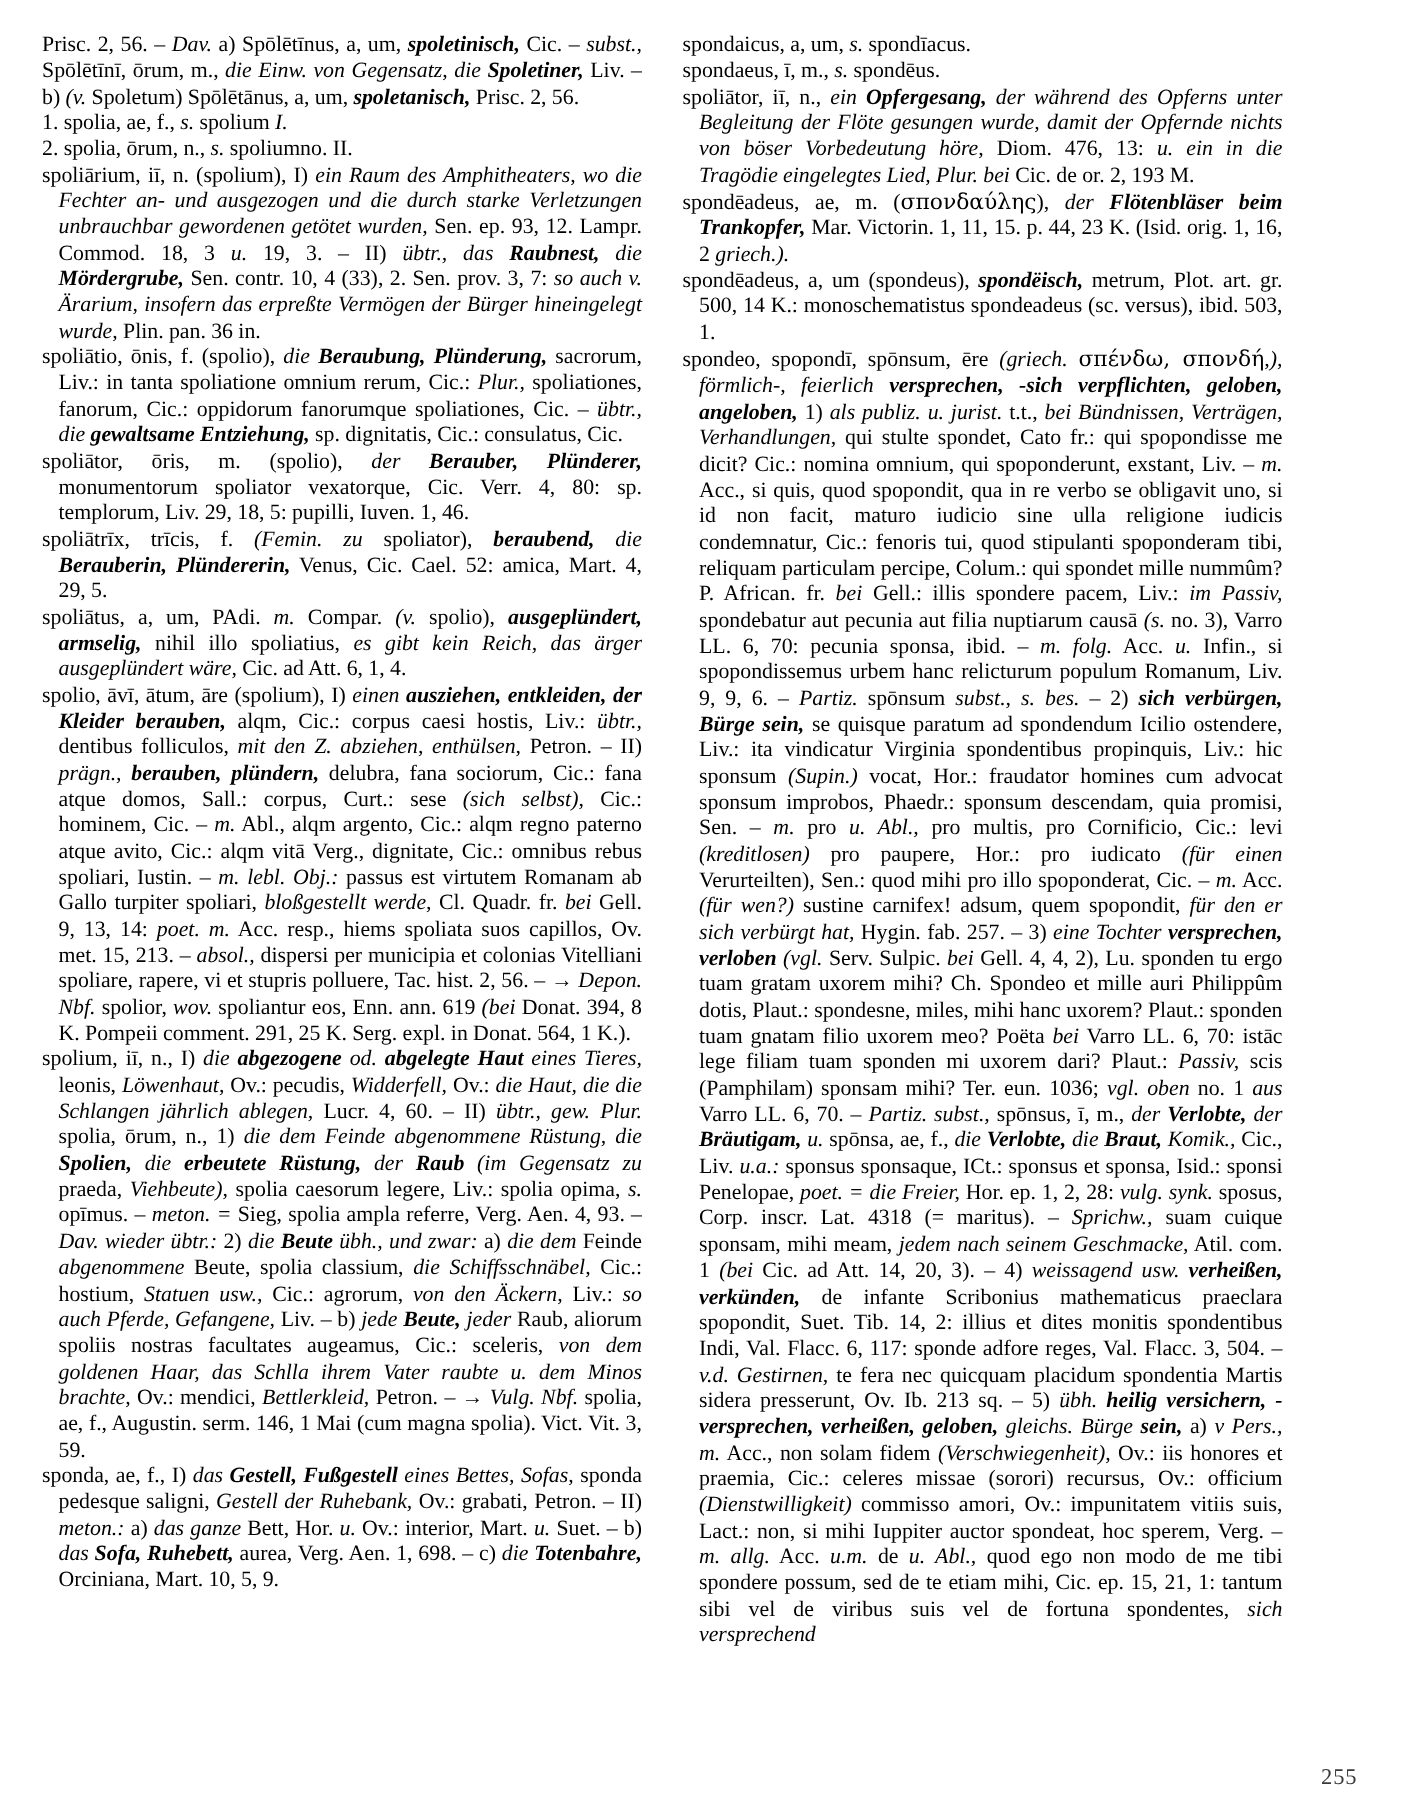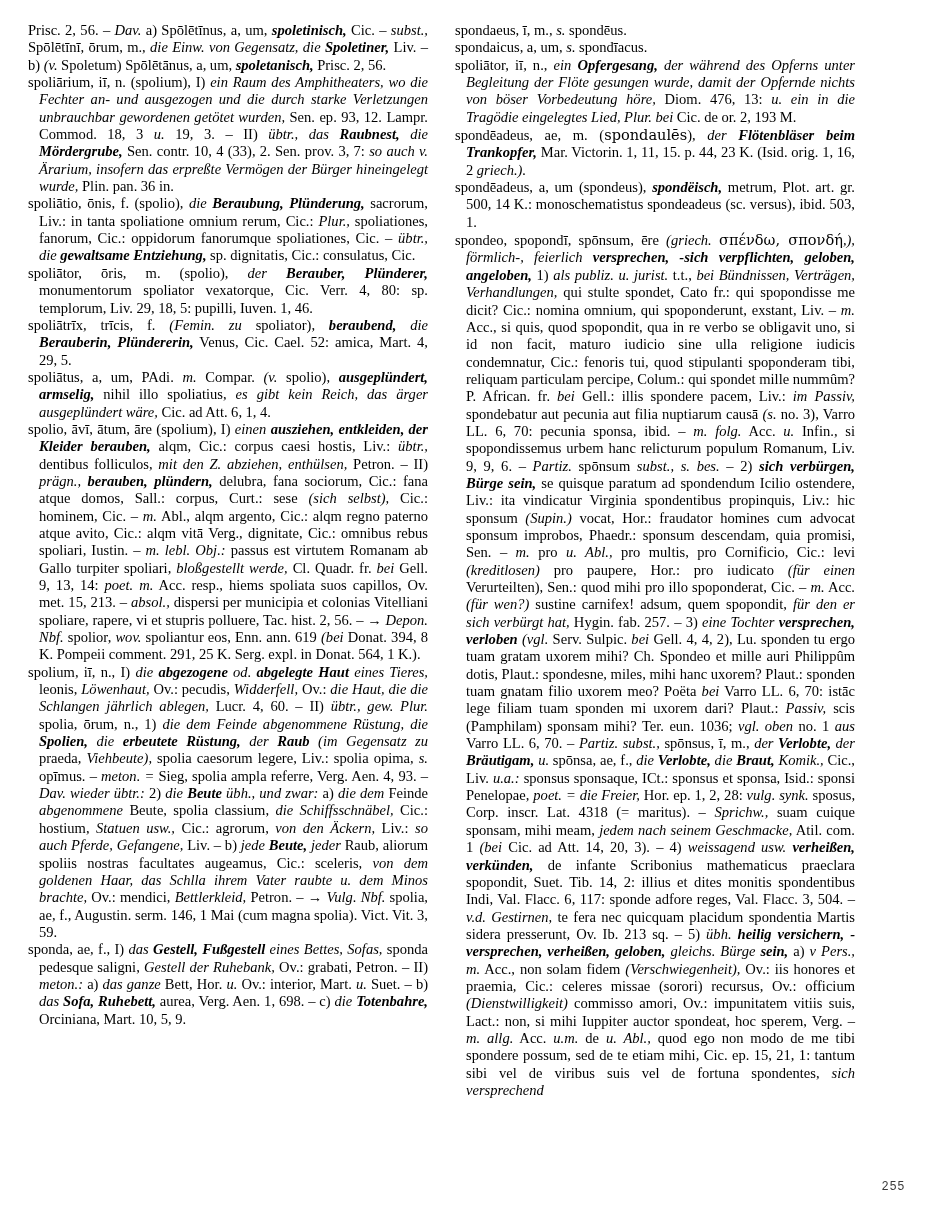--- a/index.html
+++ b/index.html
@@ -63,47 +63,49 @@
     margin-top: 22px;
   }
   .gk {
     font-family: "DejaVu Serif", serif;
     font-style: normal;
   }
   #folio {
     position: absolute;
     right: 30px;
     bottom: 16px;
-    font-size: 12px;
+    font-size: 15px;
     letter-spacing: 0.6px;
     color: #3a3a3a;
-    font-family: Liberation Mono, monospace;
+    font-family: Liberation Serif, serif;
   }
 </style>
 </head>
 <body>
 
 <div id="page">
   <div id="columns">
 
     <div class="column" id="col-left">
         <p class="entry flat">Prisc. 2, 56. – <i>Dav.</i> a) <b>Spōlētīnus,</b> a, um, <span class="bi">spoletinisch,</span> Cic. – <i>subst.,</i> Spōlētīnī, ōrum, m., <i>die Einw. von Gegensatz, die </i><span class="bi">Spoletiner,</span> Liv. – b) <i>(v.</i> Spoletum) <b>Spōlētānus,</b> a, um, <span class="bi">spoletanisch,</span> Prisc. 2, 56.</p>
+        <p class="entry hang"><b>1. spolia,</b> ae, f., <i>s.</i> spolium <i>I.</i></p>
+        <p class="entry hang"><b>2. spolia,</b> ōrum, n., <i>s.</i> spoliumno. II.</p>
         <p class="entry hang"><b>spoliārium,</b> iī, n. (spolium), I) <i>ein Raum des Amphitheaters, wo die Fechter an- und ausgezogen und die durch starke Verletzungen unbrauchbar gewordenen getötet wurden,</i> Sen. ep. 93, 12. Lampr. Commod. 18, 3 <i>u.</i> 19, 3. – II) <i>übtr., das </i><span class="bi">Raubnest,</span> <i>die </i><span class="bi">Mördergrube,</span> Sen. contr. 10, 4 (33), 2. Sen. prov. 3, 7: <i>so auch v. Ärarium, insofern das erpreßte Vermögen der Bürger hineingelegt wurde,</i> Plin. pan. 36 in.</p>
         <p class="entry hang"><b>spoliātio,</b> ōnis, f. (spolio), <i>die </i><span class="bi">Beraubung, Plünderung,</span> sacrorum, Liv.: in tanta spoliatione omnium rerum, Cic.: <i>Plur.,</i> spoliationes, fanorum, Cic.: oppidorum fanorumque spoliationes, Cic. – <i>übtr., die </i><span class="bi">gewaltsame Entziehung,</span> sp. dignitatis, Cic.: consulatus, Cic.</p>
         <p class="entry hang"><b>spoliātor,</b> ōris, m. (spolio), <i>der </i><span class="bi">Berauber, Plünderer,</span> monumentorum spoliator vexatorque, Cic. Verr. 4, 80: sp. templorum, Liv. 29, 18, 5: pupilli, Iuven. 1, 46.</p>
         <p class="entry hang"><b>spoliātrīx,</b> trīcis, f. <i>(Femin. zu</i> spoliator), <span class="bi">beraubend,</span> <i>die </i><span class="bi">Berauberin, Plündererin,</span> Venus, Cic. Cael. 52: amica, Mart. 4, 29, 5.</p>
         <p class="entry hang"><b>spoliātus,</b> a, um, PAdi. <i>m.</i> Compar. <i>(v.</i> spolio), <span class="bi">ausgeplündert, armselig,</span> nihil illo spoliatius, <i>es gibt kein Reich, das ärger ausgeplündert wäre,</i> Cic. ad Att. 6, 1, 4.</p>
         <p class="entry hang"><b>spolio,</b> āvī, ātum, āre (spolium), I) <i>einen </i><span class="bi">ausziehen, entkleiden, der Kleider berauben,</span> alqm, Cic.: corpus caesi hostis, Liv.: <i>übtr.,</i> dentibus folliculos, <i>mit den Z. abziehen, enthülsen,</i> Petron. – II) <i>prägn.,</i> <span class="bi">berauben, plündern,</span> delubra, fana sociorum, Cic.: fana atque domos, Sall.: corpus, Curt.: sese <i>(sich selbst),</i> Cic.: hominem, Cic. – <i>m.</i> Abl., alqm argento, Cic.: alqm regno paterno atque avito, Cic.: alqm vitā Verg., dignitate, Cic.: omnibus rebus spoliari, Iustin. – <i>m. lebl. Obj.:</i> passus est virtutem Romanam ab Gallo turpiter spoliari, <i>bloßgestellt werde,</i> Cl. Quadr. fr. <i>bei</i> Gell. 9, 13, 14: <i>poet. m.</i> Acc. resp., hiems spoliata suos capillos, Ov. met. 15, 213. – <i>absol.,</i> dispersi per municipia et colonias Vitelliani spoliare, rapere, vi et stupris polluere, Tac. hist. 2, 56. – → <i>Depon. Nbf.</i> spolior, <i>wov.</i> spoliantur eos, Enn. ann. 619 <i>(bei</i> Donat. 394, 8 K. Pompeii comment. 291, 25 K. Serg. expl. in Donat. 564, 1 K.).</p>
         <p class="entry hang"><b>spolium,</b> iī, n., I) <i>die </i><span class="bi">abgezogene</span><i> od. </i><span class="bi">abgelegte Haut</span><i> eines Tieres,</i> leonis, <i>Löwenhaut,</i> Ov.: pecudis, <i>Widderfell,</i> Ov.: <i>die Haut, die die Schlangen jährlich ablegen,</i> Lucr. 4, 60. – II) <i>übtr., gew. Plur.</i> spolia, ōrum, n., 1) <i>die dem Feinde abgenommene Rüstung, die </i><span class="bi">Spolien,</span><i> die </i><span class="bi">erbeutete Rüstung,</span><i> der </i><span class="bi">Raub</span><i> (im Gegensatz zu</i> praeda, <i>Viehbeute),</i> spolia caesorum legere, Liv.: spolia opima, <i>s.</i> opīmus. – <i>meton. = </i><b>Sieg,</b> spolia ampla referre, Verg. Aen. 4, 93. – <i>Dav. wieder übtr.:</i> 2) <i>die </i><span class="bi">Beute</span><i> übh., und zwar:</i> a) <i>die dem </i><b>Feinde</b><i> abgenommene </i><b>Beute,</b> spolia classium, <i>die Schiffsschnäbel,</i> Cic.: hostium, <i>Statuen usw.,</i> Cic.: agrorum, <i>von den Äckern,</i> Liv.: <i>so auch Pferde, Gefangene,</i> Liv. – b) <i>jede </i><span class="bi">Beute,</span><i> jeder </i><b>Raub,</b> aliorum spoliis nostras facultates augeamus, Cic.: sceleris, <i>von dem goldenen Haar, das Schlla ihrem Vater raubte u. dem Minos brachte,</i> Ov.: mendici, <i>Bettlerkleid,</i> Petron. – → <i>Vulg. Nbf.</i> spolia, ae, f., Augustin. serm. 146, 1 Mai (cum magna spolia). Vict. Vit. 3, 59.</p>
         <p class="entry hang"><b>sponda,</b> ae, f., I) <i>das </i><span class="bi">Gestell, Fußgestell</span><i> eines Bettes, Sofas,</i> sponda pedesque saligni, <i>Gestell der Ruhebank,</i> Ov.: grabati, Petron. – II) <i>meton.:</i> a) <i>das ganze </i><b>Bett,</b> Hor. <i>u.</i> Ov.: interior, Mart. <i>u.</i> Suet. – b) <i>das </i><span class="bi">Sofa, Ruhebett,</span> aurea, Verg. Aen. 1, 698. – c) <i>die </i><span class="bi">Totenbahre,</span> Orciniana, Mart. 10, 5, 9.</p>
       </div>
     <div class="column" id="col-right">
+        <p class="entry hang"><b>spondaicus,</b> a, um, <i>s.</i> spondīacus.</p>
         <p class="entry hang"><b>spondaeus,</b> ī, m., <i>s.</i> spondēus.</p>
-        <p class="entry hang"><b>spondaicus,</b> a, um, <i>s.</i> spondīacus.</p>
         <p class="entry hang"><b>spoliātor,</b> iī, n., <i>ein </i><span class="bi">Opfergesang,</span><i> der während des Opferns unter Begleitung der Flöte gesungen wurde, damit der Opfernde nichts von böser Vorbedeutung höre,</i> Diom. 476, 13: <i>u. ein in die Tragödie eingelegtes Lied, Plur. bei</i> Cic. de or. 2, 193 M.</p>
-        <p class="entry hang"><b>spondēadeus,</b> ae, m. (<span class="gk">spondaulēs</span>), <i>der </i><span class="bi">Flötenbläser beim Trankopfer,</span> Mar. Victorin. 1, 11, 15. p. 44, 23 K. (Isid. orig. 1, 16, 2 <i>griech.).</i></p>
+        <p class="entry hang"><b>spondēadeus,</b> ae, m. (<span class="gk">σπονδαύλης</span>), <i>der </i><span class="bi">Flötenbläser beim Trankopfer,</span> Mar. Victorin. 1, 11, 15. p. 44, 23 K. (Isid. orig. 1, 16, 2 <i>griech.).</i></p>
         <p class="entry hang"><b>spondēadeus,</b> a, um (spondeus), <span class="bi">spondëisch,</span> metrum, Plot. art. gr. 500, 14 K.: monoschematistus spondeadeus (sc. versus), ibid. 503, 1.</p>
         <p class="entry hang"><b>spondeo,</b> spopondī, spōnsum, ēre <i>(griech. </i><span class="gk">σπένδω, σπονδή</span><i>,), förmlich-, feierlich </i><span class="bi">versprechen, -sich verpflichten, geloben, angeloben,</span> 1) <i>als publiz. u. jurist.</i> t.t., <i>bei Bündnissen, Verträgen, Verhandlungen,</i> qui stulte spondet, Cato fr.: qui spopondisse me dicit? Cic.: nomina omnium, qui spoponderunt, exstant, Liv. – <i>m.</i> Acc., si quis, quod spopondit, qua in re verbo se obligavit uno, si id non facit, maturo iudicio sine ulla religione iudicis condemnatur, Cic.: fenoris tui, quod stipulanti spoponderam tibi, reliquam particulam percipe, Colum.: qui spondet mille nummûm? P. African. fr. <i>bei</i> Gell.: illis spondere pacem, Liv.: <i>im Passiv,</i> spondebatur aut pecunia aut filia nuptiarum causā <i>(s.</i> no. 3), Varro LL. 6, 70: pecunia sponsa, ibid. – <i>m. folg.</i> Acc. <i>u.</i> Infin., si spopondissemus urbem hanc relicturum populum Romanum, Liv. 9, 9, 6. – <i>Partiz.</i> spōnsum <i>subst., s. bes.</i> – 2) <span class="bi">sich verbürgen, Bürge sein,</span> se quisque paratum ad spondendum Icilio ostendere, Liv.: ita vindicatur Virginia spondentibus propinquis, Liv.: hic sponsum <i>(Supin.)</i> vocat, Hor.: fraudator homines cum advocat sponsum improbos, Phaedr.: sponsum descendam, quia promisi, Sen. – <i>m.</i> pro <i>u. Abl.,</i> pro multis, pro Cornificio, Cic.: levi <i>(kreditlosen)</i> pro paupere, Hor.: pro iudicato <i>(für einen</i> Verurteilten), Sen.: quod mihi pro illo spoponderat, Cic. – <i>m.</i> Acc. <i>(für wen?)</i> sustine carnifex! adsum, quem spopondit, <i>für den er sich verbürgt hat,</i> Hygin. fab. 257. – 3) <i>eine Tochter </i><span class="bi">versprechen, verloben</span><i> (vgl.</i> Serv. Sulpic. <i>bei</i> Gell. 4, 4, 2), Lu. sponden tu ergo tuam gratam uxorem mihi? Ch. Spondeo et mille auri Philippûm dotis, Plaut.: spondesne, miles, mihi hanc uxorem? Plaut.: sponden tuam gnatam filio uxorem meo? Poëta <i>bei</i> Varro LL. 6, 70: istāc lege filiam tuam sponden mi uxorem dari? Plaut.: <i>Passiv,</i> scis (Pamphilam) sponsam mihi? Ter. eun. 1036; <i>vgl. oben</i> no. 1 <i>aus</i> Varro LL. 6, 70. – <i>Partiz. subst.,</i> spōnsus, ī, m., <i>der </i><span class="bi">Verlobte,</span><i> der </i><span class="bi">Bräutigam,</span><i> u.</i> spōnsa, ae, f., <i>die </i><span class="bi">Verlobte,</span><i> die </i><span class="bi">Braut,</span><i> Komik.,</i> Cic., Liv. <i>u.a.:</i> sponsus sponsaque, ICt.: sponsus et sponsa, Isid.: sponsi Penelopae, <i>poet. = die Freier,</i> Hor. ep. 1, 2, 28: <i>vulg. synk.</i> sposus, Corp. inscr. Lat. 4318 (= maritus). – <i>Sprichw.,</i> suam cuique sponsam, mihi meam, <i>jedem nach seinem Geschmacke,</i> Atil. com. 1 <i>(bei</i> Cic. ad Att. 14, 20, 3). – 4) <i>weissagend usw. </i><span class="bi">verheißen, verkünden,</span> de infante Scribonius mathematicus praeclara spopondit, Suet. Tib. 14, 2: illius et dites monitis spondentibus Indi, Val. Flacc. 6, 117: sponde adfore reges, Val. Flacc. 3, 504. – <i>v.d. Gestirnen,</i> te fera nec quicquam placidum spondentia Martis sidera presserunt, Ov. Ib. 213 sq. – 5) <i>übh. </i><span class="bi">heilig versichern, -versprechen, verheißen, geloben,</span><i> gleichs. Bürge </i><span class="bi">sein,</span> a) <i>v Pers., m.</i> Acc., non solam fidem <i>(Verschwiegenheit),</i> Ov.: iis honores et praemia, Cic.: celeres missae (sorori) recursus, Ov.: officium <i>(Dienstwilligkeit)</i> commisso amori, Ov.: impunitatem vitiis suis, Lact.: non, si mihi Iuppiter auctor spondeat, hoc sperem, Verg. – <i>m. allg.</i> Acc. <i>u.m.</i> de <i>u. Abl.,</i> quod ego non modo de me tibi spondere possum, sed de te etiam mihi, Cic. ep. 15, 21, 1: tantum sibi vel de viribus suis vel de fortuna spondentes, <i>sich versprechend</i></p>
       </div>
 
   </div>
   <div id="folio">255</div>
 </div>
 
 </body></html>

